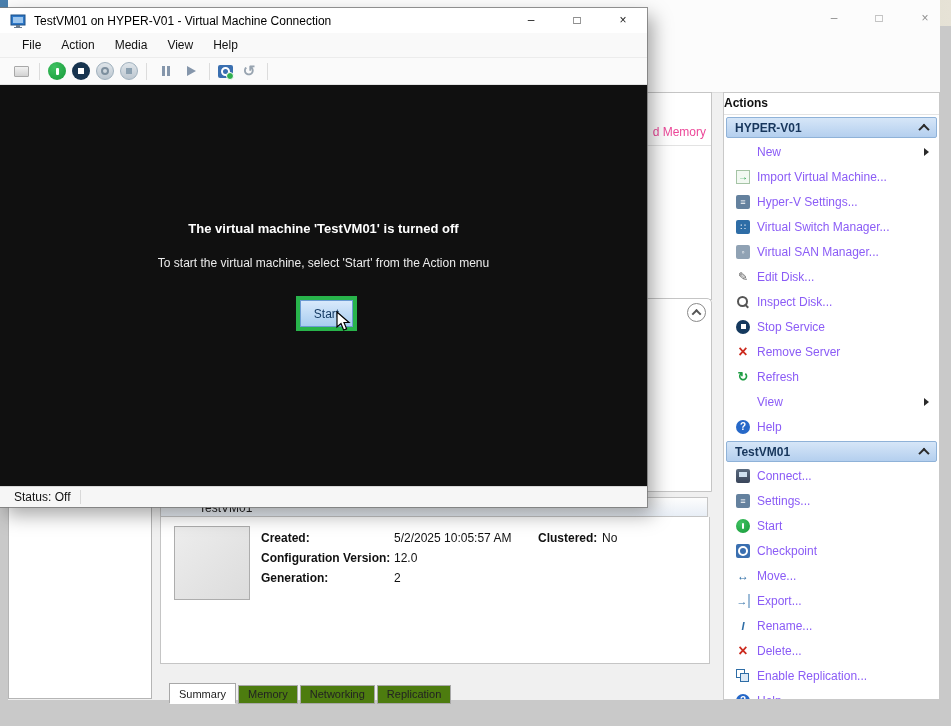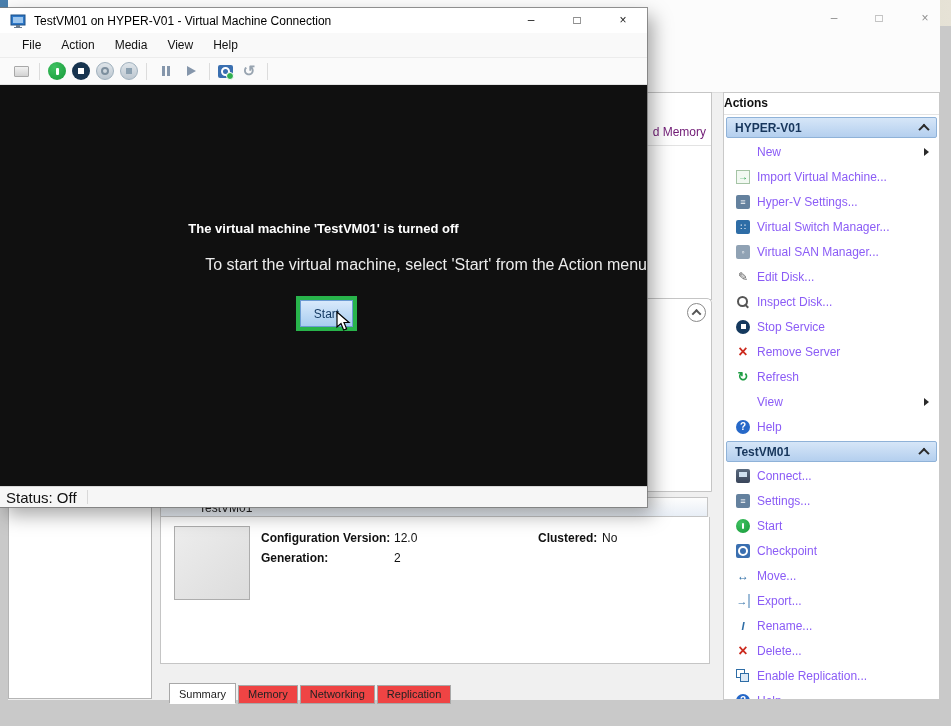--- a/index.html
+++ b/index.html
@@ -11,41 +11,41 @@
   .desktop-strip-bottom{position:absolute;left:0;top:700;width:951px;height:26px;
     background:linear-gradient(90deg,#3e7473 0%,#6ba08f 22%,#a9c0ad 52%,#d6d8c6 78%,#e6e2d6 100%);}
   .desktop-sliver-left{position:absolute;left:0;top:330;width:8px;height:370px;
     background:linear-gradient(180deg,#4a7fae,#4f8a9b 55%,#57907f);}
   
   .mgr{position:absolute;left:8px;top:0;width:932px;height:700px;background:#f0f0f0;}
   .mgr-top{position:absolute;left:0;top:0;width:100%;height:92px;background:#fcfcfc;border-bottom:1px solid #ddd;}
   .mgr-cap{position:absolute;top:8px;width:30px;height:20px;text-align:center;color:#8f8f8f;font-size:12px;line-height:20px;}
   .mgr-min{left:811px}.mgr-max{left:856px}.mgr-close{left:902px}
   .vmlist-sliver{position:absolute;left:500px;top:92px;width:202px;height:206px;background:#fff;border:1px solid #c5c5c5;}
-  .vmlist-sliver .colhdr{position:absolute;right:5px;top:32px;color:#701a75;white-space:nowrap;}
+  .vmlist-sliver .colhdr{position:absolute;right:5px;top:32px;color:#ec4899;white-space:nowrap;}
   .vmlist-sliver .hdr-line{position:absolute;left:0;right:0;top:52px;border-bottom:1px solid #e3e3e3;}
   .chkpane{position:absolute;left:500px;top:298px;width:202px;height:192px;background:#fff;border:1px solid #c5c5c5;border-top-right-radius:5px;}
   .circle-chev{position:absolute;right:5px;top:4px;width:17px;height:17px;border:1px solid #8a8a8a;border-radius:50%;display:flex;align-items:center;justify-content:center;background:#fff;}
   .chev-up-sm{width:5px;height:5px;border-left:2px solid #555;border-top:2px solid #555;transform:rotate(45deg) translate(1px,1px);}
   .left-pane{position:absolute;left:0;top:495px;width:142px;height:202px;background:#fff;border:1px solid #b5b5b5;}
   
   .details{position:absolute;left:152px;top:497px;width:550px;height:190px;}
   .details-hdr{position:absolute;left:0;top:0;width:548px;height:20px;background:linear-gradient(#fdfdfd,#e8eef6);
     border:1px solid #c5c5c5;line-height:20px;padding-left:38px;box-sizing:border-box;color:#222;}
   .details-body{position:absolute;left:0;top:20px;width:548px;height:146px;background:#fff;
     border:1px solid #c5c5c5;border-top:none;}
   .thumb{position:absolute;left:13px;top:9px;width:74px;height:72px;background:linear-gradient(135deg,#ededed,#dcdcdc);border:1px solid #adadad;}
   .fields{position:absolute;left:100px;top:11px;}
   .field-row{height:20px;line-height:20px;white-space:nowrap;}
   .f-label{display:inline-block;width:133px;font-weight:bold;color:#111;}
   .f-value{color:#111;}
   .clustered{position:absolute;left:377px;top:11px;height:20px;line-height:20px;white-space:nowrap;}
   .clustered .f-label{width:64px;}
   .dtabs{position:absolute;left:8px;top:166px;display:flex;align-items:flex-start;}
-  .dtab{background:#ef4444;border:1px solid #a8a8a8;padding:2px 9px 3px 9px;font-size:11px;margin-right:2px;margin-top:2px;color:#222;}
+  .dtab{background:#4d7c0f;border:1px solid #a8a8a8;padding:2px 9px 3px 9px;font-size:11px;margin-right:2px;margin-top:2px;color:#222;}
   .dtab.active{background:#fff;margin-top:0;padding-top:4px;border-bottom-color:#fff;}
   
   .actions{position:absolute;left:715px;top:92px;width:217px;height:608px;background:#fff;border:1px solid #c9c9c9;box-sizing:border-box;overflow:hidden;}
   .actions-title{height:21px;line-height:21px;padding-left:0;font-weight:bold;color:#111;border-bottom:1px solid #e4e4e4;}
   .group-header{height:19px;margin:2px 2px 1px 2px;display:flex;align-items:center;padding:0 8px;
     background:linear-gradient(#d6e6f8,#b4cfee);border:1px solid #8fb2d8;border-radius:2px;
     color:#17365c;font-weight:bold;}
   .group-header .chev-up{margin-left:auto;width:6px;height:6px;border-left:2px solid #2a2a2a;border-top:2px solid #2a2a2a;transform:rotate(45deg) translate(1px,1px);}
   .action-item{height:25px;display:flex;align-items:center;padding:0 10px 0 12px;color:#8b5cf6;}
   .action-label{white-space:nowrap;}
@@ -111,26 +111,26 @@
   .tb-save::before{content:"";width:6px;height:6px;background:#8ba0b0;}
   .tb-pause::before{content:"";width:3px;height:10px;background:#8596ab;box-shadow:5px 0 0 #8596ab;transform:translateX(-2px);}
   .tb-reset::before{content:"";width:0;height:0;border-left:9px solid #8596ab;border-top:5px solid transparent;border-bottom:5px solid transparent;}
   .tb-checkpoint{background:#3a6fb0;border-radius:2px;width:15px;height:13px;}
   .tb-checkpoint::before{content:"";width:5px;height:5px;border:2px solid #fff;border-radius:50%;}
   .tb-checkpoint::after{content:"";position:absolute;right:-1px;bottom:-2px;width:6px;height:6px;background:#2fae4e;border-radius:50%;border:1px solid #fff;}
   .tb-revert{color:#98a4b0;font-size:15px;font-weight:bold;}
   .tb-revert::before{content:"\21BA";}
   .vm-viewport{position:absolute;left:0;top:77px;width:100%;height:401px;background:#101010;}
   .msg1{position:absolute;left:0;top:136px;width:100%;text-align:center;color:#fff;font-weight:bold;font-size:13px;}
-  .msg2{position:absolute;left:0;top:171px;width:100%;text-align:right;color:#ececec;font-size:16px;}
+  .msg2{position:absolute;left:0;top:171px;width:100%;text-align:center;color:#ececec;font-size:12px;}
   .start-outer{position:absolute;left:296px;top:211px;border:4px solid #28b44b;background:#17a03f;}
   .start-inner{width:53px;height:27px;background:linear-gradient(#d8e9fb,#a9cdf0);border:1px solid #6b9bd2;box-sizing:border-box;display:flex;align-items:center;justify-content:center;color:#10365f;}
   .cursor{position:absolute;left:336px;top:226px;}
   .vm-status{position:absolute;left:0;top:478px;width:100%;height:21px;background:#f6f6f6;border-top:1px solid #d9d9d9;box-sizing:border-box;display:flex;align-items:center;}
-  .vm-status-text{padding-left:6px;color:#111;font-size:15px;}
+  .vm-status-text{padding-left:14px;color:#111;font-size:12px;}
   .vm-status-div{width:1px;height:14px;background:#d9d9d9;margin-left:10px;}
 </style>
 </head>
 <body>
 
 <div class="desktop-strip-bottom"></div>
 <div class="desktop-sliver-left"></div>
 
 <div class="mgr">
   <div class="mgr-top"></div>
@@ -149,20 +149,21 @@
     </div>
   </div>
 
   <div class="left-pane"></div>
 
   <div class="details">
     <div class="details-hdr">TestVM01</div>
     <div class="details-body">
       <div class="thumb"></div>
       <div class="fields" id="detail-fields">
+          <div class="field-row"><span class="f-label">Created:</span><span class="f-value">5/2/2025 10:05:57 AM</span></div>
           <div class="field-row"><span class="f-label">Configuration Version:</span><span class="f-value">12.0</span></div>
           <div class="field-row"><span class="f-label">Generation:</span><span class="f-value">2</span></div>
         </div>
       <div class="clustered">
         <span class="f-label">Clustered:</span><span class="f-value">No</span>
       </div>
       <div class="dtabs" id="detail-tabs">
           <div class="dtab active">Summary</div>
           <div class="dtab">Memory</div>
           <div class="dtab">Networking</div>

